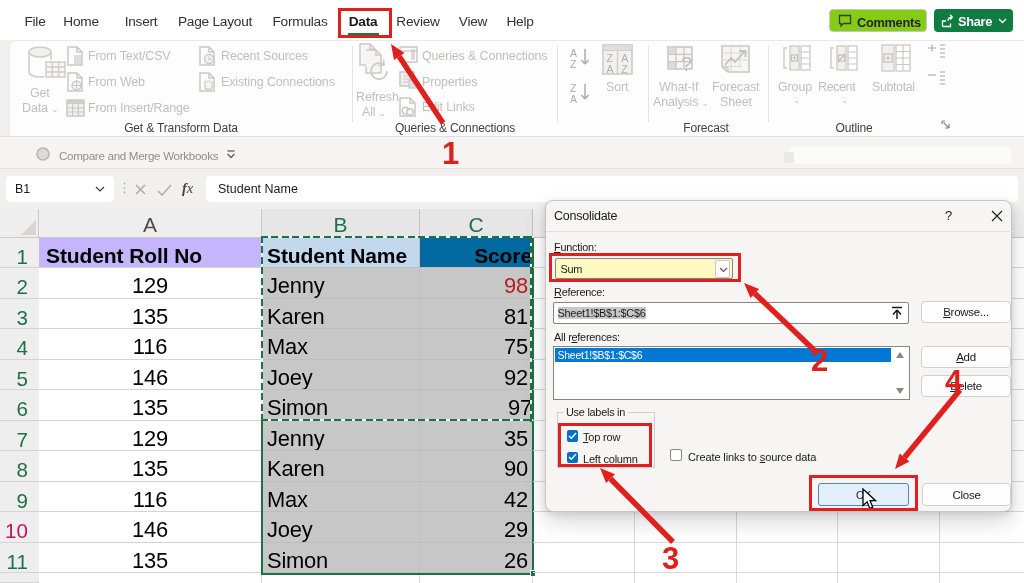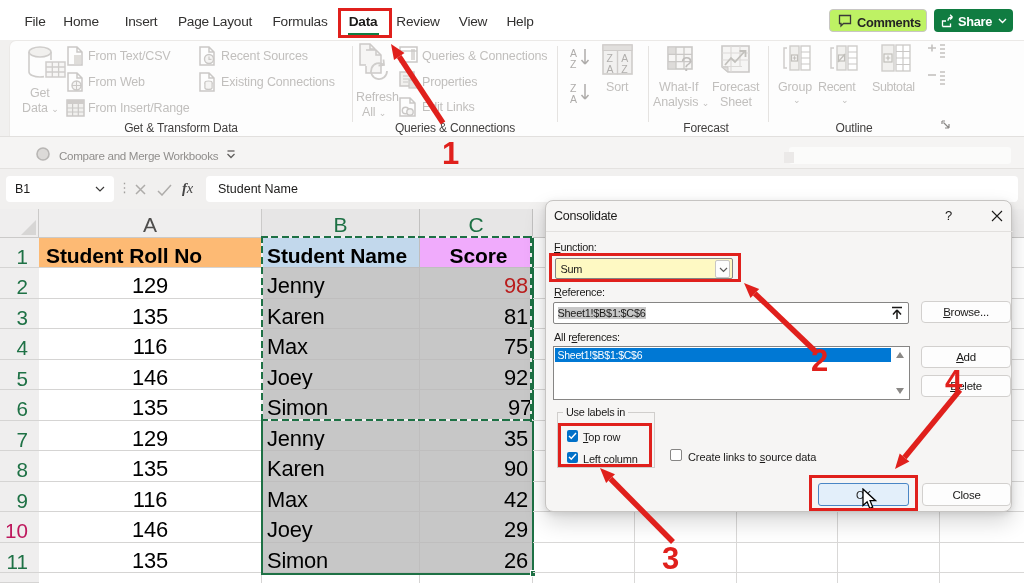--- a/index.html
+++ b/index.html
@@ -22,21 +22,21 @@
 <div class="tab" style="left:81px">Home</div>
 <div class="tab" style="left:141px">Insert</div>
 <div class="tab" style="left:215px">Page Layout</div>
 <div class="tab" style="left:300px">Formulas</div>
 <div class="tab" style="left:363px;font-weight:bold;color:#1b1a19">Data</div>
 <div class="abs" style="left:348px;top:32.5px;width:31px;height:3px;background:#107c41"></div>
 <div class="tab" style="left:418px">Review</div>
 <div class="tab" style="left:473px">View</div>
 <div class="tab" style="left:520px">Help</div>
 
-<div class="abs" style="left:829px;top:9px;width:98px;height:23px;background:#bef264;border:1px solid #c8c6c4;border-radius:4px">
+<div class="abs" style="left:829px;top:9px;width:98px;height:23px;background:#84cc16;border:1px solid #c8c6c4;border-radius:4px">
   <svg width="15" height="14" viewBox="0 0 15 14" style="position:absolute;left:8px;top:4px">
     <path d="M1.5 1.5 h11 v8 h-7 l-2.5 2.5 v-2.5 h-1.5 z" fill="none" stroke="#3b3a39" stroke-width="1.3"></path>
   </svg>
   <span style="position:absolute;left:27px;top:4.5px;font-size:12.8px;font-weight:bold;color:#242424;letter-spacing:-0.3px">Comments</span>
 </div>
 
 <div class="abs" style="left:934px;top:9px;width:79px;height:23px;background:#107c41;border-radius:4px">
   <svg width="15" height="14" viewBox="0 0 15 14" style="position:absolute;left:7px;top:4.5px">
     <path d="M1.5 12.5 v-5.5 h3.5 M1.5 12.5 h8 v-3" fill="none" stroke="#fff" stroke-width="1.3"></path>
     <path d="M7 6.8 c0-2.5 2-3.6 4.5-3.6 M11.5 3.2 l-2.4-2.4 M11.5 3.2 l-2.4 2.4" fill="none" stroke="#fff" stroke-width="1.3"></path>
@@ -256,23 +256,23 @@
 <div class="abs" style="left:0;top:329.0px;width:39px;height:30.5px;background:#efeeee;border-bottom:1px solid #d5d4d3;font-size:20.6px;color:#1e7145;line-height:37px;text-align:right;padding-right:11px">4</div>
 <div class="abs" style="left:0;top:359.5px;width:39px;height:30.5px;background:#efeeee;border-bottom:1px solid #d5d4d3;font-size:20.6px;color:#1e7145;line-height:37px;text-align:right;padding-right:11px">5</div>
 <div class="abs" style="left:0;top:390.0px;width:39px;height:30.5px;background:#efeeee;border-bottom:1px solid #d5d4d3;font-size:20.6px;color:#1e7145;line-height:37px;text-align:right;padding-right:11px">6</div>
 <div class="abs" style="left:0;top:420.5px;width:39px;height:30.5px;background:#efeeee;border-bottom:1px solid #d5d4d3;font-size:20.6px;color:#1e7145;line-height:37px;text-align:right;padding-right:11px">7</div>
 <div class="abs" style="left:0;top:451.0px;width:39px;height:30.5px;background:#efeeee;border-bottom:1px solid #d5d4d3;font-size:20.6px;color:#1e7145;line-height:37px;text-align:right;padding-right:11px">8</div>
 <div class="abs" style="left:0;top:481.5px;width:39px;height:30.5px;background:#efeeee;border-bottom:1px solid #d5d4d3;font-size:20.6px;color:#1e7145;line-height:37px;text-align:right;padding-right:11px">9</div>
 <div class="abs" style="left:0;top:512.0px;width:39px;height:30.5px;background:#efeeee;border-bottom:1px solid #d5d4d3;font-size:20.6px;color:#be185d;line-height:37px;text-align:right;padding-right:11px">10</div>
 <div class="abs" style="left:0;top:542.5px;width:39px;height:30.5px;background:#efeeee;border-bottom:1px solid #d5d4d3;font-size:20.6px;color:#1e7145;line-height:37px;text-align:right;padding-right:11px">11</div>
 <div class="abs" style="left:0;top:573.0px;width:39px;height:10.0px;background:#efeeee;border-bottom:1px solid #d5d4d3;font-size:20.6px;color:#1e7145;line-height:37px;text-align:right;padding-right:11px">12</div>
 <div class="abs" style="left:39px;top:237.5px;width:2.5px;height:336px;background:#1e7145"></div>
-<div class="abs" style="left:39px;top:237.5px;width:223px;height:30.5px;background:#fdba74;border-right:1px solid #d5d4d3;border-bottom:1px solid #d5d4d3;font-weight:bold;letter-spacing:-0.1px;font-size:21px;color:#000;text-align:left;padding-left:7px;line-height:36px;overflow:hidden">Student Roll No</div>
+<div class="abs" style="left:39px;top:237.5px;width:223px;height:30.5px;background:#c4b5fd;border-right:1px solid #d5d4d3;border-bottom:1px solid #d5d4d3;font-weight:bold;letter-spacing:-0.1px;font-size:21px;color:#000;text-align:left;padding-left:7px;line-height:36px;overflow:hidden">Student Roll No</div>
 <div class="abs" style="left:262px;top:237.5px;width:158px;height:30.5px;background:#c2d8ec;border-right:1px solid #bfbebe;border-bottom:1px solid #bfbebe;font-weight:bold;letter-spacing:-0.1px;font-size:21px;color:#000;text-align:left;padding-left:5px;line-height:36px;overflow:hidden">Student Name</div>
-<div class="abs" style="left:420px;top:237.5px;width:113px;height:30.5px;background:#f0abfc;border-right:1px solid #bfbebe;border-bottom:1px solid #bfbebe;font-weight:bold;letter-spacing:-0.1px;font-size:21px;color:#000;text-align:center;padding-left:5px;padding-right:0px;line-height:36px;overflow:hidden">Score</div>
+<div class="abs" style="left:420px;top:237.5px;width:113px;height:30.5px;background:#0369a1;border-right:1px solid #bfbebe;border-bottom:1px solid #bfbebe;font-weight:bold;letter-spacing:-0.1px;font-size:21px;color:#000;text-align:right;padding-left:5px;padding-right:0px;line-height:36px;overflow:hidden">Score</div>
 <div class="abs" style="left:39px;top:268.0px;width:223px;height:30.5px;background:#fff;border-right:1px solid #d5d4d3;border-bottom:1px solid #d5d4d3;letter-spacing:-0.2px;font-size:21.9px;color:#000;text-align:center;line-height:36px;overflow:hidden">129</div>
 <div class="abs" style="left:262px;top:268.0px;width:158px;height:30.5px;background:#c7c7c7;border-right:1px solid #bfbebe;border-bottom:1px solid #bfbebe;letter-spacing:-0.2px;font-size:21.9px;color:#000;text-align:left;padding-left:5px;line-height:36px;overflow:hidden">Jenny</div>
 <div class="abs" style="left:420px;top:268.0px;width:113px;height:30.5px;background:#c7c7c7;border-right:1px solid #bfbebe;border-bottom:1px solid #bfbebe;letter-spacing:-0.2px;font-size:21.9px;color:#b91c1c;text-align:right;padding-left:0px;padding-right:4px;line-height:36px;overflow:hidden">98</div>
 <div class="abs" style="left:39px;top:298.5px;width:223px;height:30.5px;background:#fff;border-right:1px solid #d5d4d3;border-bottom:1px solid #d5d4d3;letter-spacing:-0.2px;font-size:21.9px;color:#000;text-align:center;line-height:36px;overflow:hidden">135</div>
 <div class="abs" style="left:262px;top:298.5px;width:158px;height:30.5px;background:#c7c7c7;border-right:1px solid #bfbebe;border-bottom:1px solid #bfbebe;letter-spacing:-0.2px;font-size:21.9px;color:#000;text-align:left;padding-left:5px;line-height:36px;overflow:hidden">Karen</div>
 <div class="abs" style="left:420px;top:298.5px;width:113px;height:30.5px;background:#c7c7c7;border-right:1px solid #bfbebe;border-bottom:1px solid #bfbebe;letter-spacing:-0.2px;font-size:21.9px;color:#000;text-align:right;padding-left:0px;padding-right:4px;line-height:36px;overflow:hidden">81</div>
 <div class="abs" style="left:39px;top:329.0px;width:223px;height:30.5px;background:#fff;border-right:1px solid #d5d4d3;border-bottom:1px solid #d5d4d3;letter-spacing:-0.2px;font-size:21.9px;color:#000;text-align:center;line-height:36px;overflow:hidden">116</div>
 <div class="abs" style="left:262px;top:329.0px;width:158px;height:30.5px;background:#c7c7c7;border-right:1px solid #bfbebe;border-bottom:1px solid #bfbebe;letter-spacing:-0.2px;font-size:21.9px;color:#000;text-align:left;padding-left:5px;line-height:36px;overflow:hidden">Max</div>
 <div class="abs" style="left:420px;top:329.0px;width:113px;height:30.5px;background:#c7c7c7;border-right:1px solid #bfbebe;border-bottom:1px solid #bfbebe;letter-spacing:-0.2px;font-size:21.9px;color:#000;text-align:right;padding-left:0px;padding-right:4px;line-height:36px;overflow:hidden">75</div>
 <div class="abs" style="left:39px;top:359.5px;width:223px;height:30.5px;background:#fff;border-right:1px solid #d5d4d3;border-bottom:1px solid #d5d4d3;letter-spacing:-0.2px;font-size:21.9px;color:#000;text-align:center;line-height:36px;overflow:hidden">146</div>

